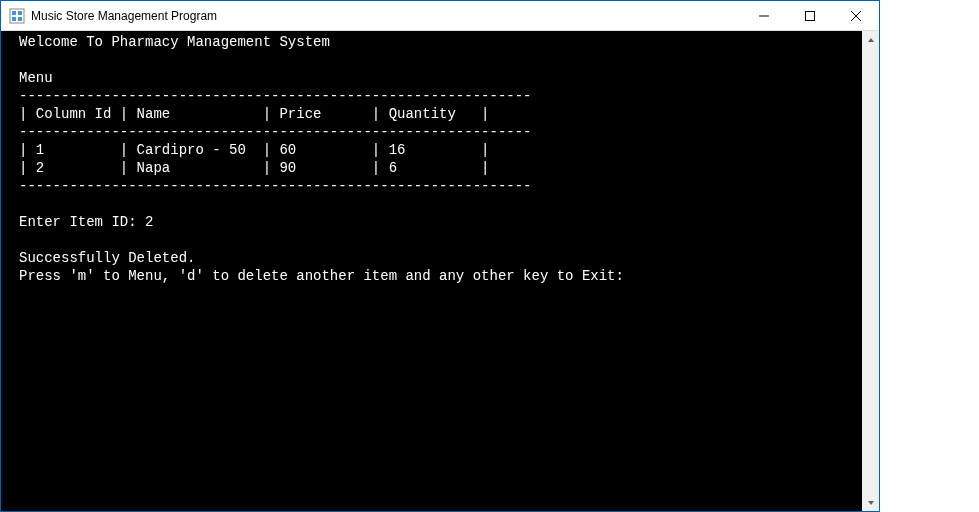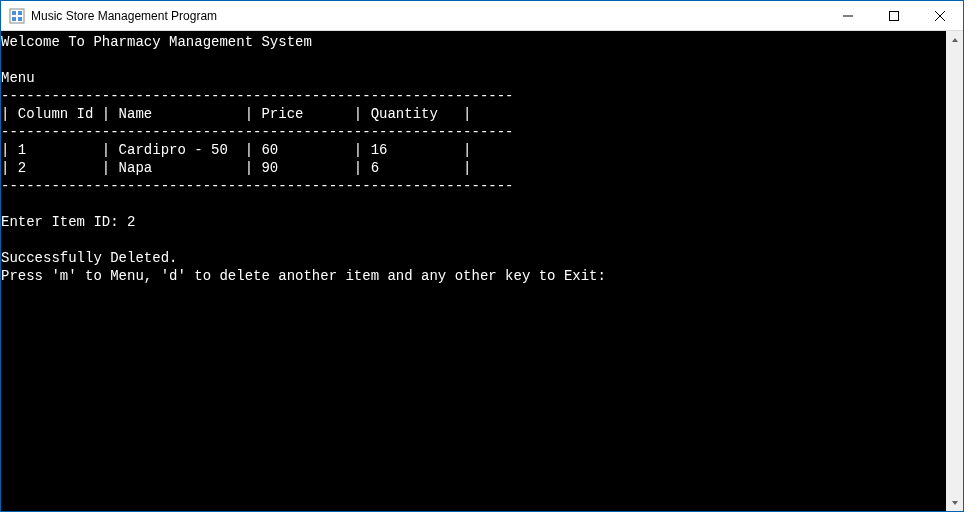--- a/index.html
+++ b/index.html
@@ -2,21 +2,21 @@
 <html><head>
   <meta charset="utf-8">
   <style>
     * { margin: 0; padding: 0; box-sizing: border-box; }
     body {
       font-family: "Segoe UI", Tahoma, sans-serif;
       background: #fff;
       overflow: hidden;
     }
     .window {
-      width: 964px;
+      width: 880px;
       height: 512px;
       border: 1px solid #0063b1;
       background: #fff;
       display: flex;
       flex-direction: column;
     }
     .titlebar {
       height: 30px;
       background: #fff;
       display: flex;
@@ -56,21 +56,21 @@
       display: flex;
       position: relative;
     }
     .console {
       flex: 1;
       background: #000;
       color: #fff;
       font-family: Consolas, "Courier New", monospace;
       font-size: 14px;
       line-height: 18px;
-      padding: 2px 0 0 0;
+      padding: 2px 0 0 18px;
       white-space: pre;
       overflow: hidden;
     }
     .scrollbar {
       width: 17px;
       background: #f0f0f0;
       display: flex;
       flex-direction: column;
       align-items: stretch;
     }

